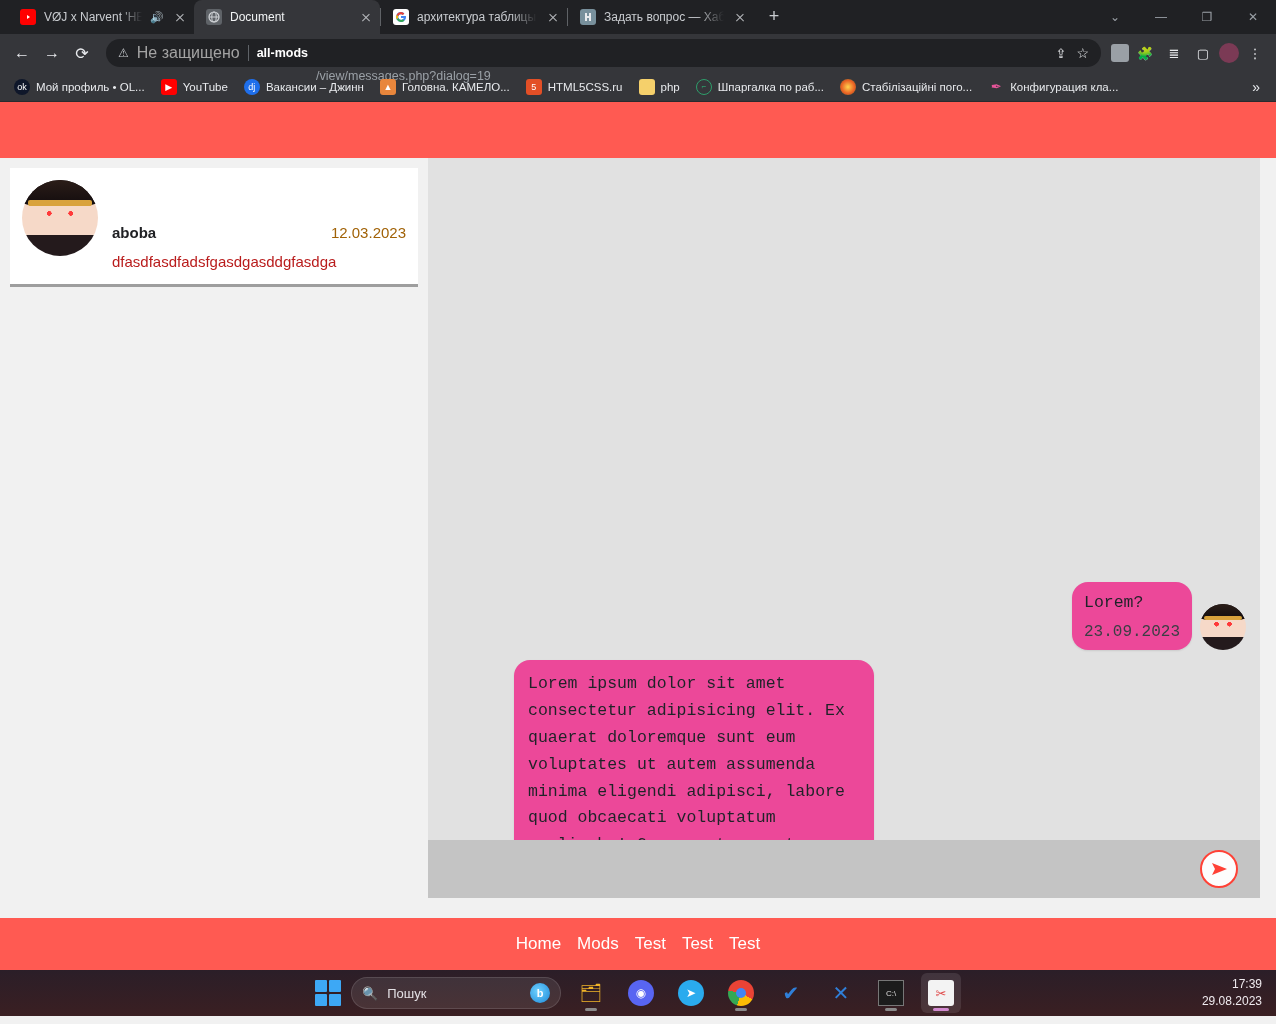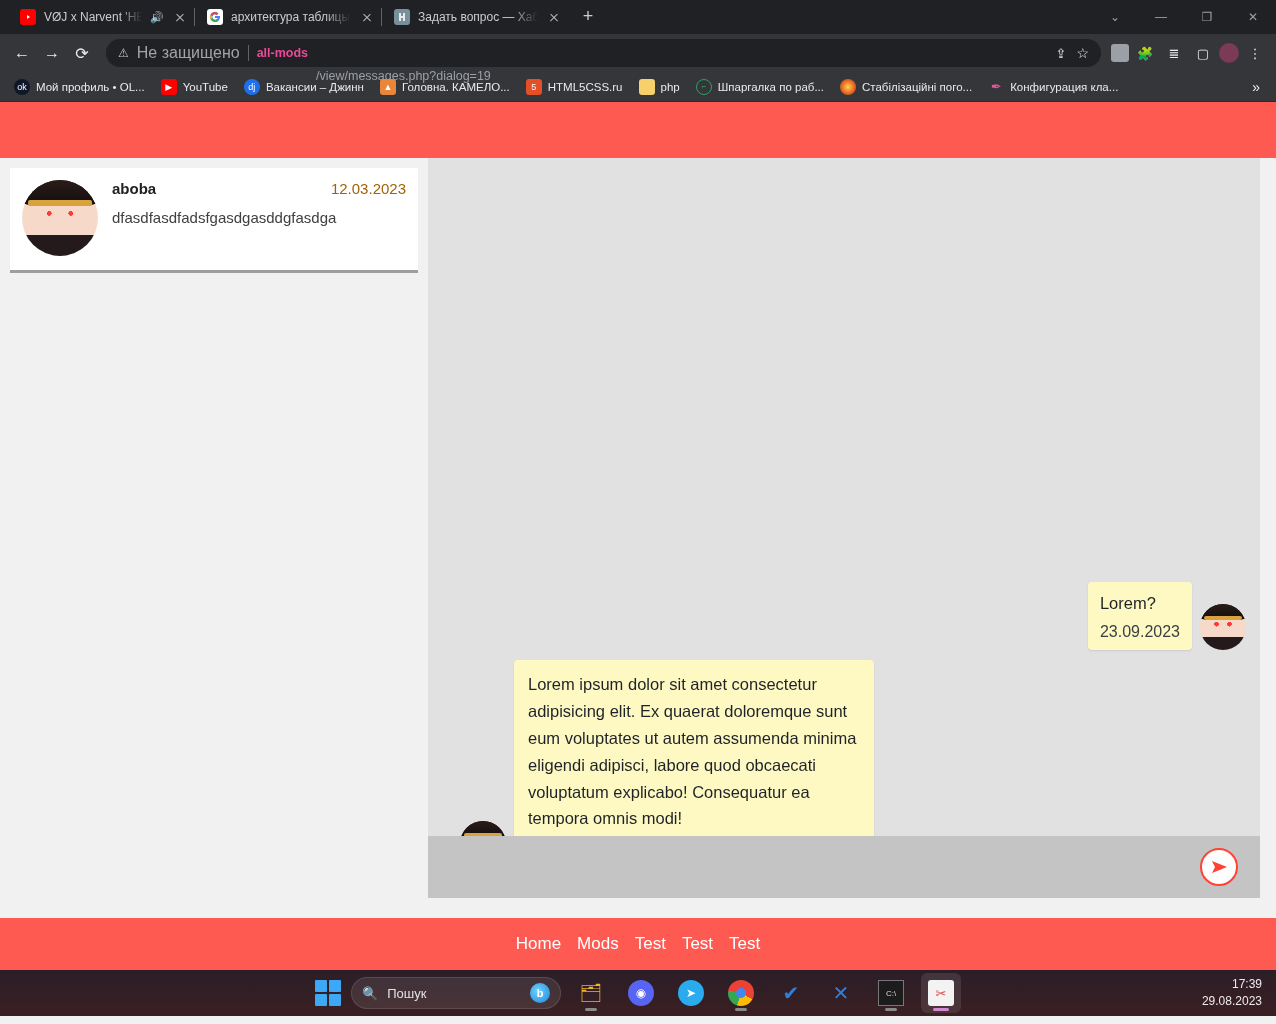--- a/index.html
+++ b/index.html
@@ -75,21 +75,21 @@
   }
   .omnibox {
     flex: 1 1 auto; height: 28px; margin: 0 8px;
     background: #202124; border-radius: 14px;
     display: flex; align-items: center; padding: 0 12px; gap: 8px;
     font-size: 12.5px; color: #bdc1c6;
   }
   .omnibox .warn-icon { color: #c9ccd0; font-size: 12px; }
   .omnibox .sec-label { color: #a3a3a3; font-size: 16px; }
   .omnibox .vsep { width: 1px; height: 16px; background: #5f6368; }
-  .omnibox .url-strong { color: #ec4899; font-weight: bold; }
+  .omnibox .url-strong { color: #ffffff; font-weight: bold; }
   .omnibox .url-rest { color: #9aa0a6; margin-top: 45px; }
   .tb-icons { display: flex; align-items: center; gap: 3px; }
   .tb-icons .tb-i {
     width: 26px; height: 26px; color: #e8eaed;
     display: flex; align-items: center; justify-content: center; font-size: 13px;
   }
 
   .bookmarks {
     height: 30px; background: #35363a;
     display: flex; align-items: center; gap: 4px; padding: 0 8px;
@@ -148,43 +148,44 @@
 
   
   .dialog-list { width: 428px; padding: 10px; }
   .dialog-item {
     background: #fff; border-bottom: 3px solid #9e9e9e;
     padding: 12px 12px 14px 12px;
     display: flex; gap: 14px; align-items: flex-start;
   }
   .dialog-item .avatar { width: 76px; height: 76px; }
   .dialog-body { flex: 1 1 auto; min-width: 0; }
-  .dialog-top { display: flex; align-items: flex-end; }
+  .dialog-top { display: flex; align-items: flex-end; margin-top: 44px; }
   .dialog-name { font-weight: bold; font-size: 15px; color: #202124; }
   .dialog-date { margin-left: auto; font-size: 15px; color: #a16207; }
-  .dialog-preview { margin-top: 12px; font-size: 15px; color: #404040; word-break: break-all; }
+  .dialog-preview { margin-top: 12px; font-size: 15px; color: #b91c1c; word-break: break-all; }
 
   
   .chat {
     width: 832px; height: 740px; background: #e1e1e1;
     display: flex; flex-direction: column; position: relative;
   }
   .chat-scroll {
     flex: 1 1 auto; position: relative; overflow: hidden;
     padding: 0 14px;
   }
   .msg-row { display: flex; align-items: flex-end; gap: 8px; margin-bottom: 10px; }
   .msg-row.out { justify-content: flex-end; }
   .msg-row .avatar { width: 46px; height: 46px; }
   .bubble {
-    background: #fef9c3; border-radius: 4px;
+    background: #ec4899; border-radius: 16px;
     padding: 11px 14px 7px 14px;
     font-size: 16.5px; line-height: 1.63; color: #1f2328;
     box-shadow: 0 1px 2px rgba(0,0,0,.10);
     max-width: 360px;
+    font-family: Liberation Mono, monospace;
   }
   .bubble.short { max-width: 200px; padding: 8px 12px 5px 12px; }
   .bubble .time {
     display: block; text-align: right; font-size: 16px;
     color: #3a3f44; margin-top: 2px;
   }
   .composer {
     height: 66px; background: #c4c4c4;
     display: flex; align-items: center; justify-content: flex-end;
     padding: 0 22px;
@@ -247,20 +248,31 @@
       <span class="favicon" style="background:#ff0000;">
         <svg width="10" height="8" viewBox="0 0 10 8">
             <polygon points="4,2 7,4 4,6" fill="#fff"></polygon>
           </svg>
       </span>
       <span class="tab-title">VØJ x Narvent 'HEAR</span>
       <span class="sound-icon">🔊</span>
       <span class="tab-close"></span>
     </div>
 
+    <div class="tab active">
+      <span class="favicon" style="background:#5f6368;">
+        <svg width="12" height="12" viewBox="0 0 12 12">
+            <circle cx="6" cy="6" r="5" fill="none" stroke="#cfd2d6" stroke-width="1.2"></circle>
+            <ellipse cx="6" cy="6" rx="2.2" ry="5" fill="none" stroke="#cfd2d6" stroke-width="1"></ellipse>
+            <line x1="1" y1="6" x2="11" y2="6" stroke="#cfd2d6" stroke-width="1"></line>
+          </svg>
+      </span>
+      <span class="tab-title">Document</span>
+      <span class="tab-close"></span>
+    </div>
 
 
     <div class="tab-divider"></div>
 
     <div class="tab">
       <span class="favicon" style="background:#fff;">
         <svg width="12" height="12" viewBox="0 0 12 12">
             <path d="M11 6c0-.4 0-.7-.1-1H6v2h2.8A2.6 2.6 0 0 1 6 8.8 2.8 2.8 0 1 1 7.9 3.8l1.5-1.4A5 5 0 1 0 6 11a4.8 4.8 0 0 0 5-5z" fill="#4285f4"></path>
             <path d="M6 11a4.8 4.8 0 0 0 3.4-1.3L7.9 8.3A2.9 2.9 0 0 1 3.3 7L1.7 8.3A5 5 0 0 0 6 11z" fill="#34a853"></path>
             <path d="M3.2 7a3 3 0 0 1 0-2L1.6 3.7a5 5 0 0 0 0 4.6z" fill="#fbbc05"></path>

